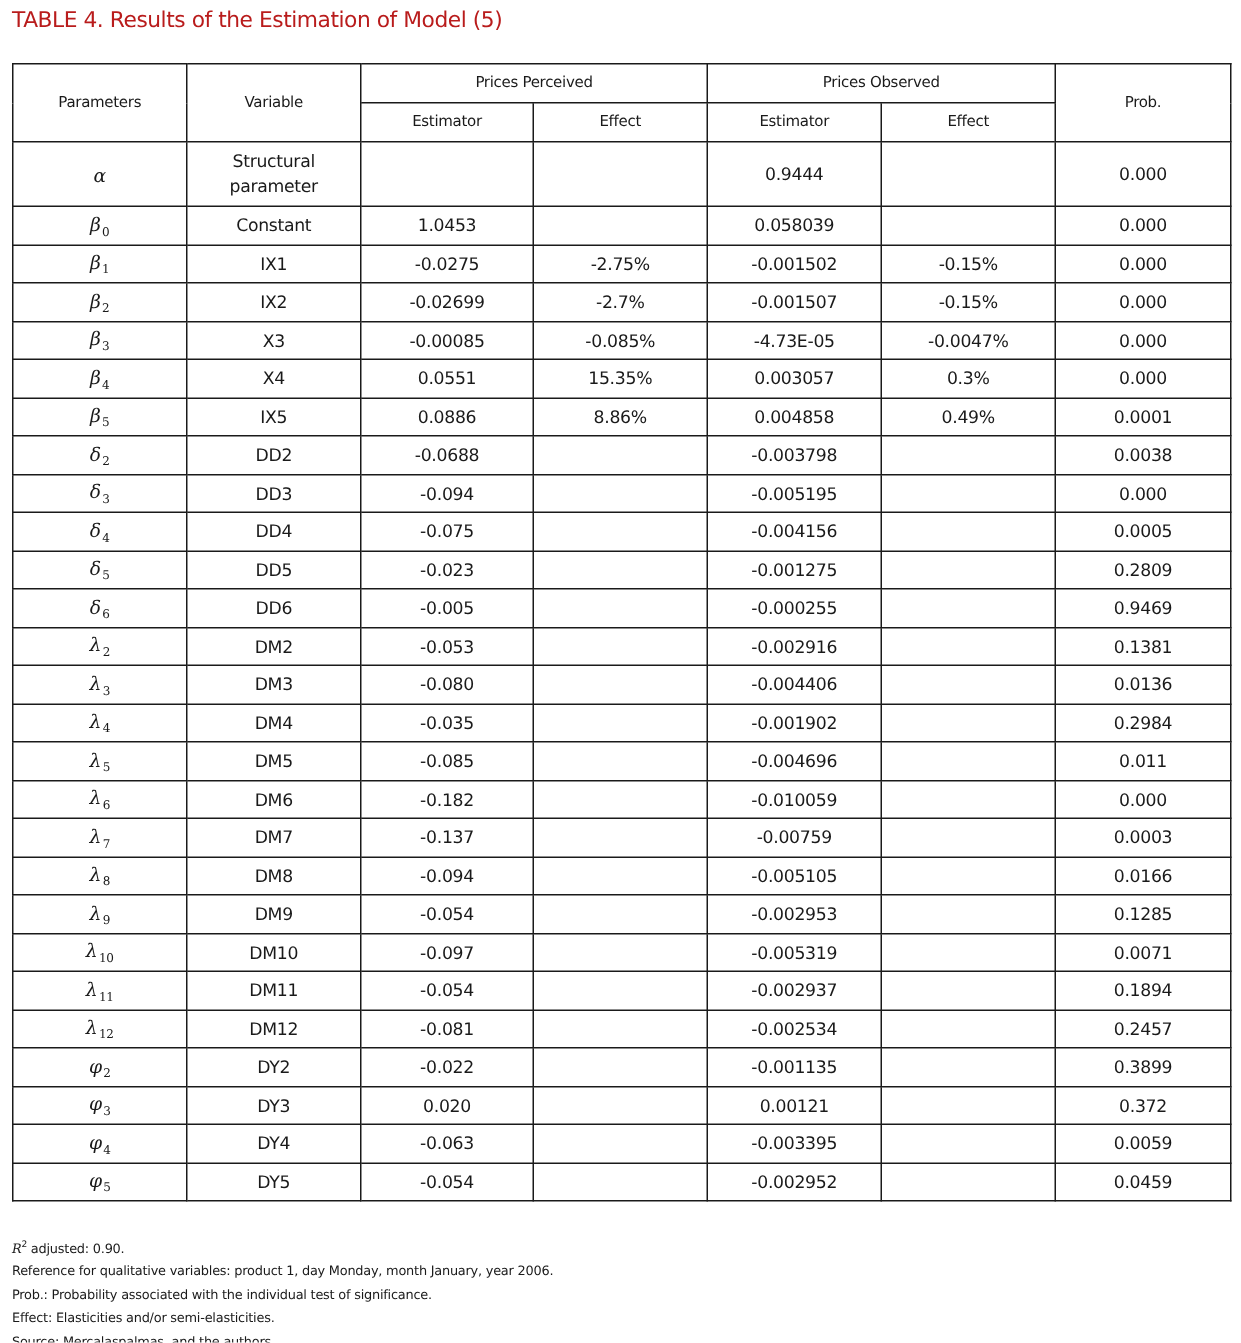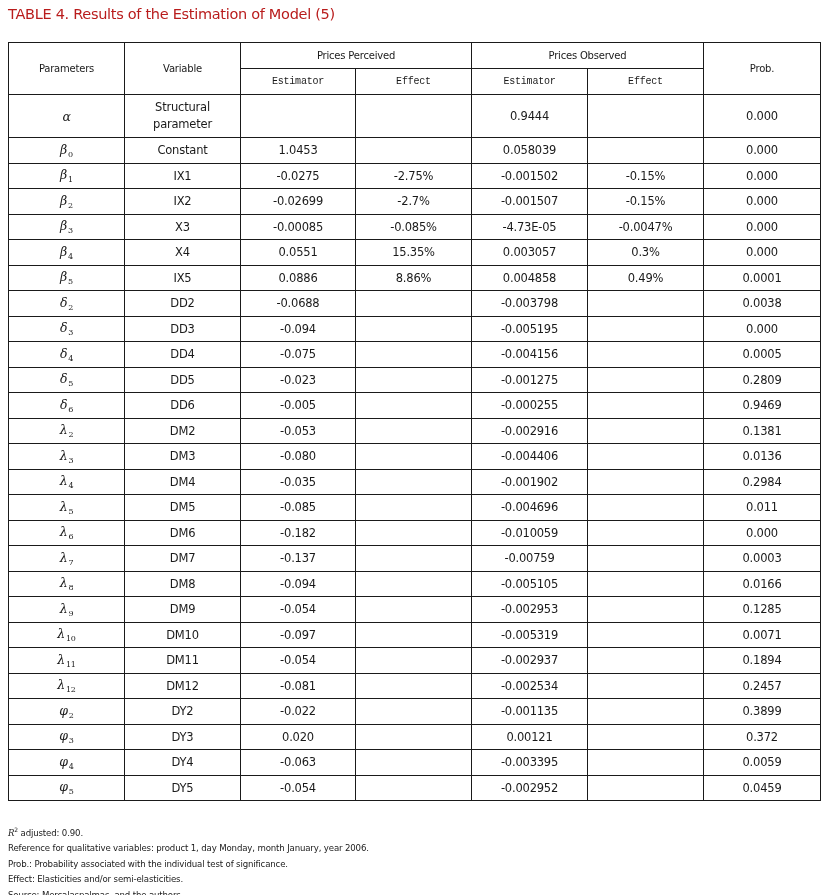--- a/index.html
+++ b/index.html
@@ -19,21 +19,21 @@
     font-size: 11.5px;
   }
   table.results th, table.results td {
     border: 1.5px solid #1a1a1a;
     text-align: center; vertical-align: middle;
     padding: 0; font-weight: normal;
     letter-spacing: -0.2px;
   }
   table.results th { font-size: 10px; }
   tr.h1 th { height: 25px; }
-  tr.h2 th { height: 25px; font-family: Liberation Mono, monospace; }
+  tr.h2 th { height: 25px; }
   tr.alpha td { height: 42px; line-height: 17px; }
   tr.row td { height: 24.5px; }
   .param {
     font-family: "DejaVu Serif", "Liberation Serif", serif;
     font-style: italic; font-size: 12.5px;
   }
   .param sub { font-size: 8px; font-style: normal; vertical-align: -3px; margin-left: 1px; }
   .notes {
     position: absolute; left: 8px; top: 822px;
     font-size: 8.6px; line-height: 15.4px; color: #1a1a1a;

